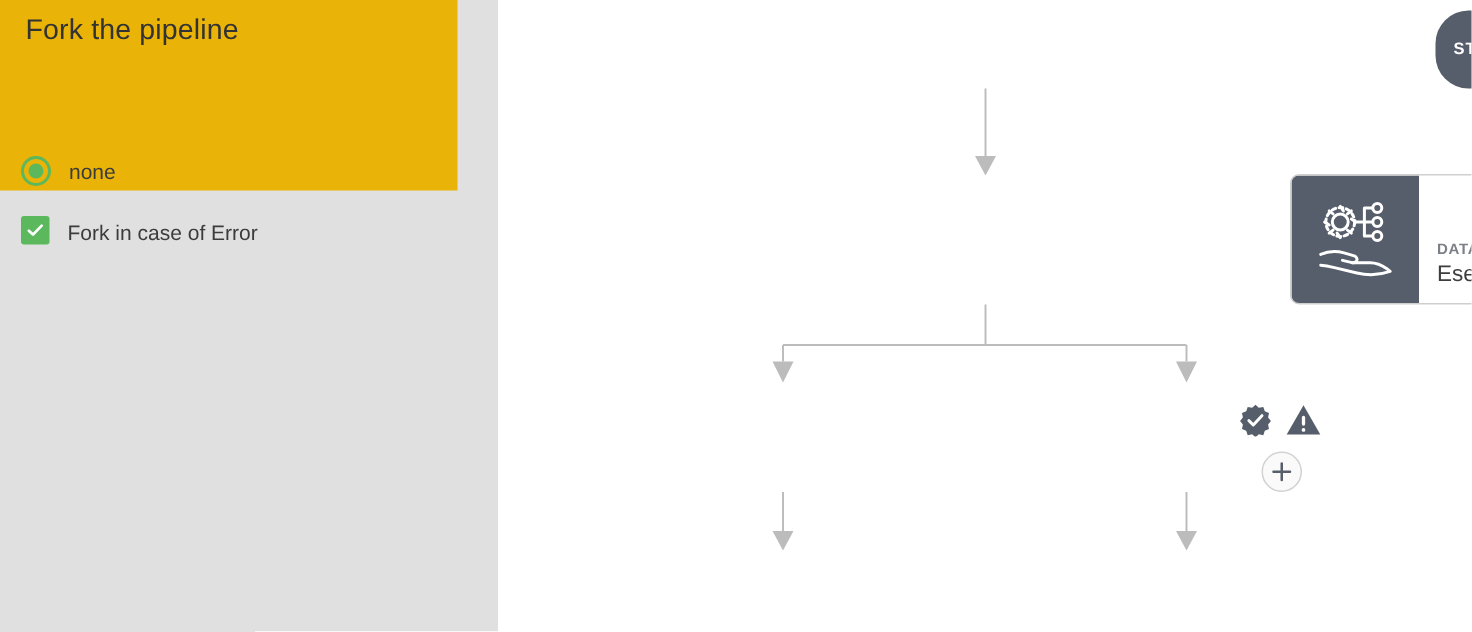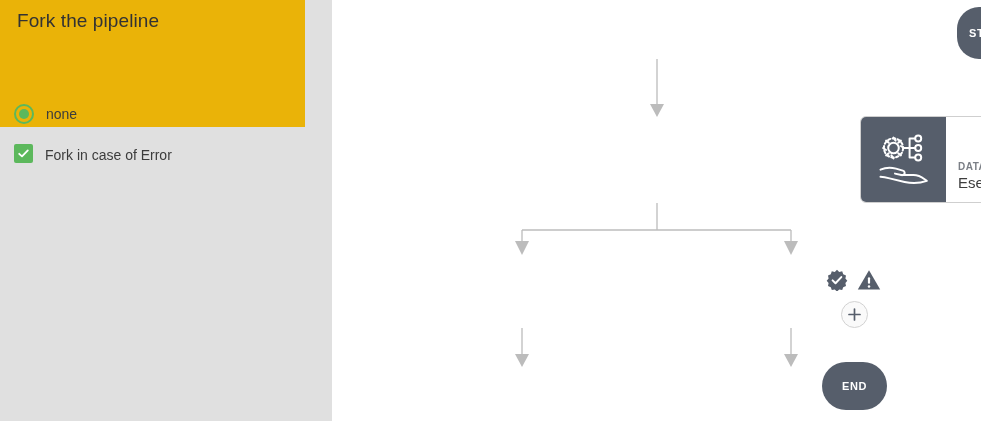--- a/index.html
+++ b/index.html
@@ -311,17 +311,14 @@
       <circle cx="12" cy="17.6" r="1.25" fill="#ffffff"></circle>
     </svg>
   </div>
 
   <div id="plus-left" class="plus-btn">
     <svg width="15" height="15" viewBox="0 0 15 15">
       <path d="M7.5 2 L7.5 13 M2 7.5 L13 7.5" stroke="#565e6b" stroke-width="1.7" stroke-linecap="round"></path>
     </svg>
   </div>
 
-  <div id="node-end-left" class="terminal-node">
-    <span>END</span>
-  </div>
 
 </div>
 
 </body></html>

